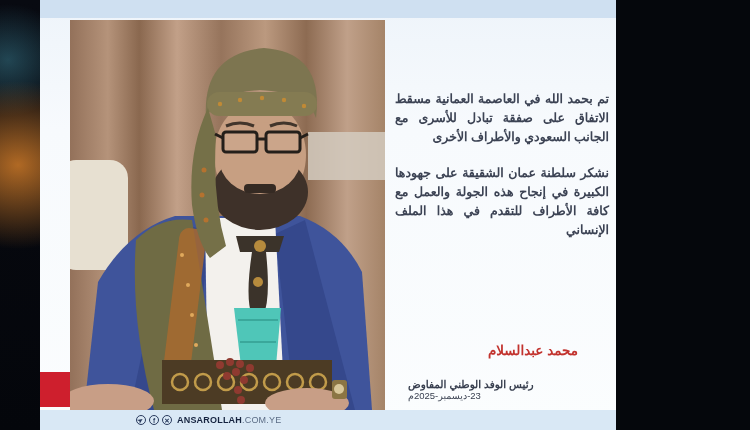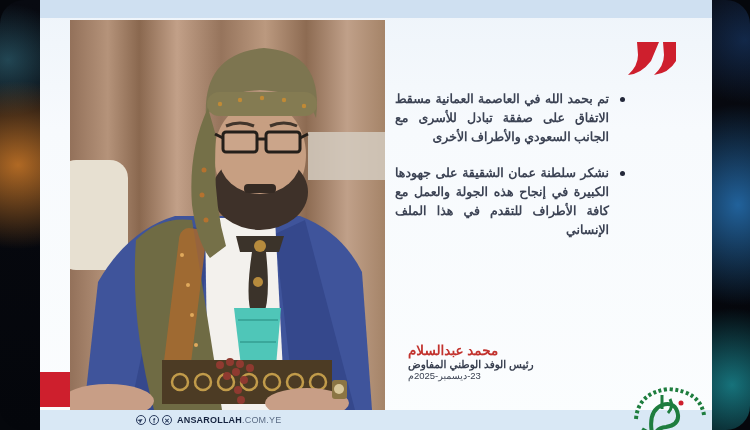--- a/index.html
+++ b/index.html
@@ -1,46 +1,46 @@
 <!DOCTYPE html>
 <html lang="ar"><head>
 <meta charset="utf-8">
 <style>
   html,body{margin:0;padding:0;background:#05070c;}
-  .stage{position:relative;width:750px;height:430px;overflow:hidden;
+  .stage{position:relative;width:616px;height:430px;overflow:hidden;
          font-family:"Liberation Sans", sans-serif;
          background:
            radial-gradient(140px 120px at 18px 165px, rgba(206,122,40,.85), rgba(206,122,40,0) 70%),
            radial-gradient(90px 80px at 8px 60px, rgba(60,130,150,.5), rgba(60,130,150,0) 70%),
            radial-gradient(120px 140px at 738px 205px, rgba(40,120,190,.8), rgba(40,120,190,0) 72%),
            radial-gradient(110px 110px at 732px 385px, rgba(30,160,170,.7), rgba(30,160,170,0) 70%),
            radial-gradient(100px 90px at 745px 40px, rgba(25,60,110,.6), rgba(25,60,110,0) 70%),
-           linear-gradient(180deg,#080a11,#04060b); border-radius: 24px;}
+           linear-gradient(180deg,#080a11,#04060b);}
   
   .card{position:absolute;left:40px;top:0;width:672px;height:430px;
         background:linear-gradient(180deg,#eef4fa 0%,#f7fafd 30%,#fbfdfe 100%);}
   .top-strip{position:absolute;left:0;top:0;width:100%;height:18px;background:#cfe0f1;}
   
   .photo{position:absolute;left:30px;top:20px;width:315px;height:390px;overflow:hidden;}
   .photo svg{display:block;}
   
   .red-square{position:absolute;left:0;top:372px;width:30px;height:35px;background:var(--red);}
   
   .quote-mark{position:absolute;left:588px;top:42px;width:48px;height:34px;}
   
   .bullets{position:absolute;right:87px;top:90px;width:230px;direction:rtl;
            color:#3c4354;font-size:12.5px;font-weight:bold;line-height:19px;}
   .bullets .b{display:flex;margin-bottom:17px;}
   .bullets .dot{flex:0 0 auto;width:5px;height:5px;border-radius:50%;
                 background:#23283a;margin-left:11px;margin-top:7px;}
   .bullets .txt{flex:1 1 auto;text-align:justify;text-align-last:right;}
   
   .signature{position:absolute;left:368px;top:342px;direction:rtl;text-align:left;width:170px;}
-  .sig-name{color:var(--name-red);font-size:13.5px;font-weight:bold;}
-  .sig-title{color:#394050;font-size:10.5px;font-weight:bold;margin-top:0;}
+  .sig-name{color:var(--name-red);font-size:13.5px;font-weight:bold;text-align:right;}
+  .sig-title{color:#394050;font-size:10.5px;font-weight:bold;margin-top:20px;}
   .sig-date{color:#394050;font-size:9.5px;}
   
   .bottom-bar{position:absolute;left:0;bottom:0;width:100%;height:20px;background:#d9e8f5;
               display:flex;align-items:center;padding-left:96px;box-sizing:border-box;}
   .soc{display:flex;align-items:center;gap:3px;margin-right:5px;}
   .soc .ic{width:10px;height:10px;border:1px solid #2a3b5e;border-radius:50%;color:#2a3b5e;
            font-size:6.5px;line-height:10px;text-align:center;font-weight:bold;box-sizing:border-box;}
   .ic-tg{transform:none}
   .ic-tg span{display:inline-block;transform:rotate(-35deg) translateY(-0.5px);}
   .site{font-size:9px;letter-spacing:.2px;color:#5c6d86;}

